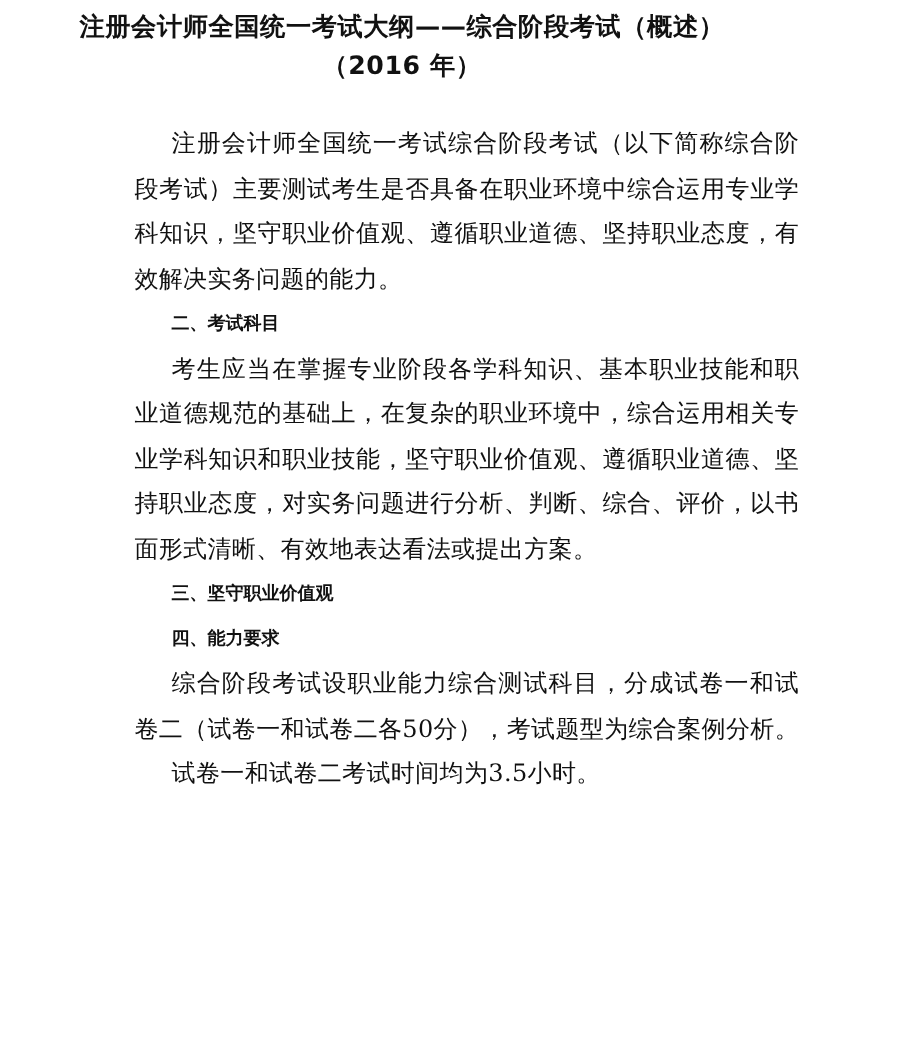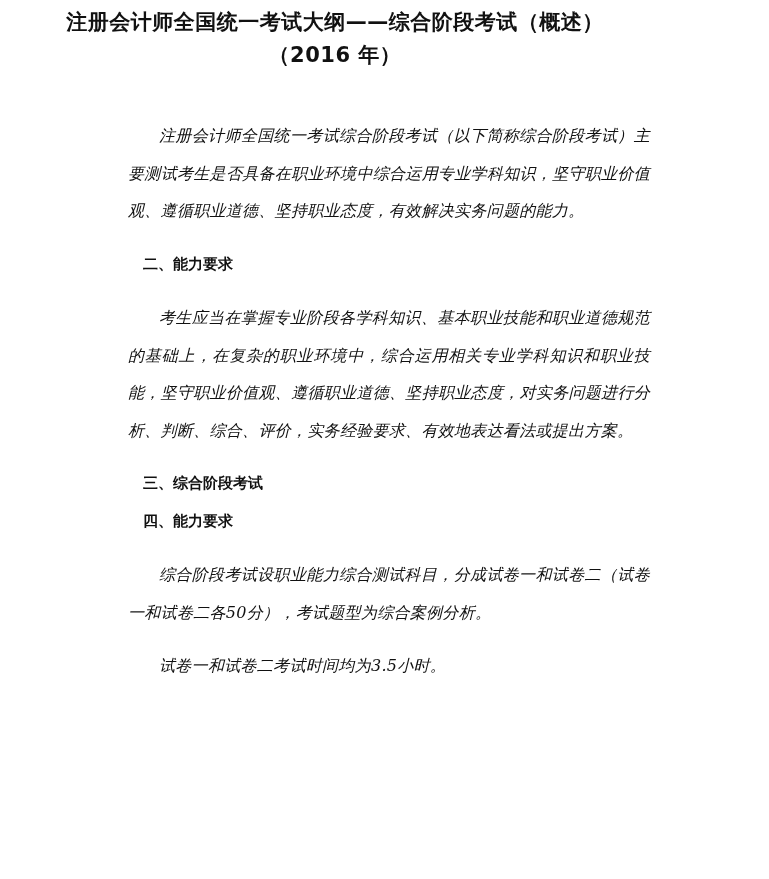--- a/index.html
+++ b/index.html
@@ -6,38 +6,38 @@
   body { width:769px; height:879px; overflow:hidden; position:relative;
          font-family:"DejaVu Serif","Liberation Serif",serif; color:#111; }
   .title { position:absolute; left:0; width:670px; text-align:center;
            font-family:"DejaVu Sans","Liberation Sans",sans-serif; font-weight:bold;
            font-size:21px; line-height:28px; letter-spacing:0.5px; }
   #t1 { top:8px; }
   #t2 { top:41px; }
   .doc { position:absolute; left:112px; top:101px; width:554px; }
   .h { font-family:"DejaVu Sans","Liberation Sans",sans-serif; font-weight:bold;
        font-size:15px; line-height:37.5px; padding-left:31px; margin:0; }
-  .p { font-size:16px; line-height:37.5px; margin:16px; text-indent:31px;
-       text-align:justify; text-align-last:left; letter-spacing:0.3px;font-style:italic; }
+  .p { font-size:20px; line-height:37.5px; margin:0; text-indent:31px;
+       text-align:justify; text-align-last:left; letter-spacing:0.3px; }
 </style>
 </head>
 <body>
 
 <div id="t1" class="title">注册会计师全国统一考试大纲——综合阶段考试（概述）</div>
 <div id="t2" class="title">（2016 年）</div>
 
 <div class="doc">
   <div>
     <p class="p">注册会计师全国统一考试综合阶段考试（以下简称综合阶段考试）主要测试考生是否具备在职业环境中综合运用专业学科知识，坚守职业价值观、遵循职业道德、坚持职业态度，有效解决实务问题的能力。</p>
   </div>
   <div>
-    <p class="h">二、能力要求</p>
-    <p class="p">考生应当在掌握专业阶段各学科知识、基本职业技能和职业道德规范的基础上，在复杂的职业环境中，综合运用相关专业学科知识和职业技能，坚守职业价值观、遵循职业道德、坚持职业态度，对实务问题进行分析、判断、综合、评价，实务经验要求、有效地表达看法或提出方案。</p>
+    <p class="h">二、考试科目</p>
+    <p class="p">考生应当在掌握专业阶段各学科知识、基本职业技能和职业道德规范的基础上，在复杂的职业环境中，综合运用相关专业学科知识和职业技能，坚守职业价值观、遵循职业道德、坚持职业态度，对实务问题进行分析、判断、综合、评价，以书面形式清晰、有效地表达看法或提出方案。</p>
   </div>
   <div>
-    <p class="h">三、综合阶段考试</p>
+    <p class="h">三、坚守职业价值观</p>
   </div>
   <div>
     <p class="h">四、能力要求</p>
     <p class="p">综合阶段考试设职业能力综合测试科目，分成试卷一和试卷二（试卷一和试卷二各50分），考试题型为综合案例分析。</p>
     <p class="p">试卷一和试卷二考试时间均为3.5小时。</p>
   </div>
 </div>
 
 </body></html>

